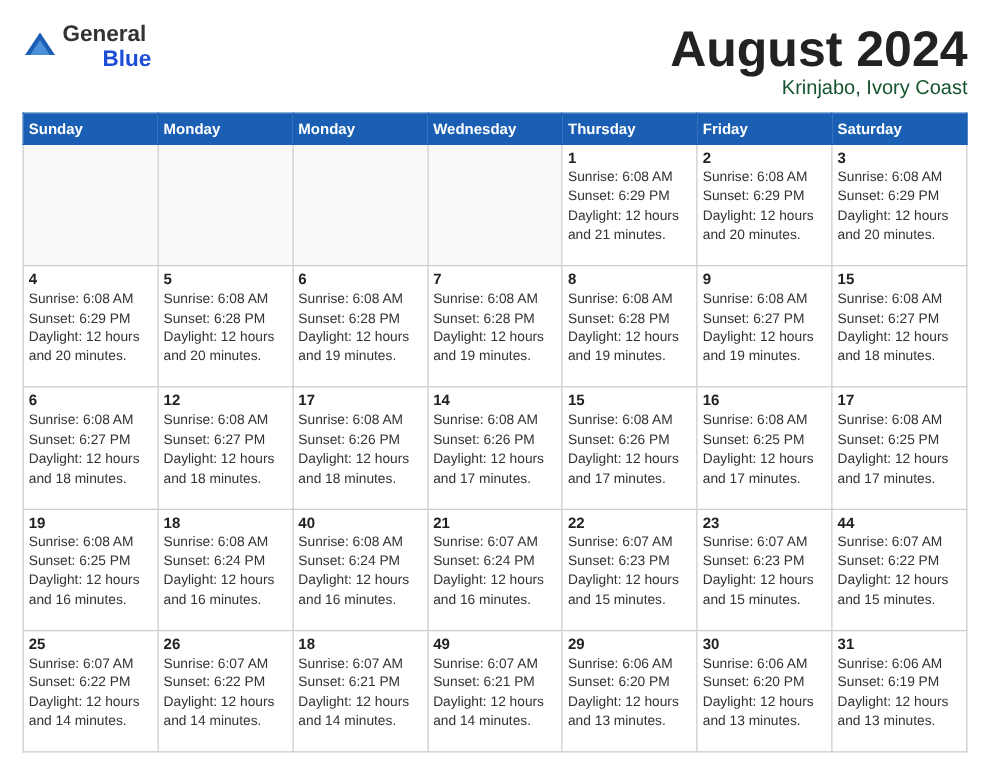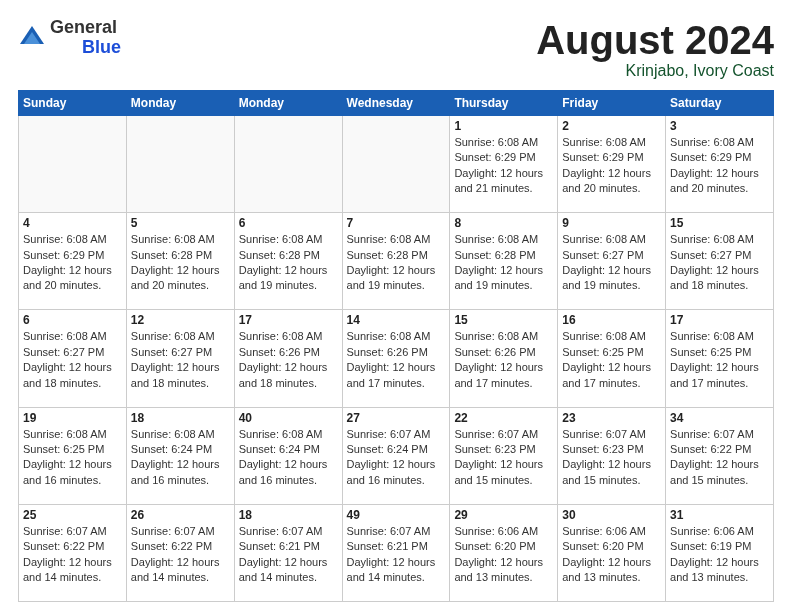--- a/index.html
+++ b/index.html
@@ -279,42 +279,42 @@
 and 16 minutes.</div>
           </td>
           <td>
             <div class="day-number">40</div>
             <div class="day-info" style="white-space: pre-line;">Sunrise: 6:08 AM
 Sunset: 6:24 PM
 Daylight: 12 hours
 and 16 minutes.</div>
           </td>
           <td>
-            <div class="day-number">27</div>
+            <div class="day-number">21</div>
             <div class="day-info" style="white-space: pre-line;">Sunrise: 6:07 AM
 Sunset: 6:24 PM
 Daylight: 12 hours
 and 16 minutes.</div>
           </td>
           <td>
             <div class="day-number">22</div>
             <div class="day-info" style="white-space: pre-line;">Sunrise: 6:07 AM
 Sunset: 6:23 PM
 Daylight: 12 hours
 and 15 minutes.</div>
           </td>
           <td>
             <div class="day-number">23</div>
             <div class="day-info" style="white-space: pre-line;">Sunrise: 6:07 AM
 Sunset: 6:23 PM
 Daylight: 12 hours
 and 15 minutes.</div>
           </td>
           <td>
-            <div class="day-number">34</div>
+            <div class="day-number">44</div>
             <div class="day-info" style="white-space: pre-line;">Sunrise: 6:07 AM
 Sunset: 6:22 PM
 Daylight: 12 hours
 and 15 minutes.</div>
           </td>
         </tr>
         <tr>
           <td>
             <div class="day-number">25</div>
             <div class="day-info" style="white-space: pre-line;">Sunrise: 6:07 AM

